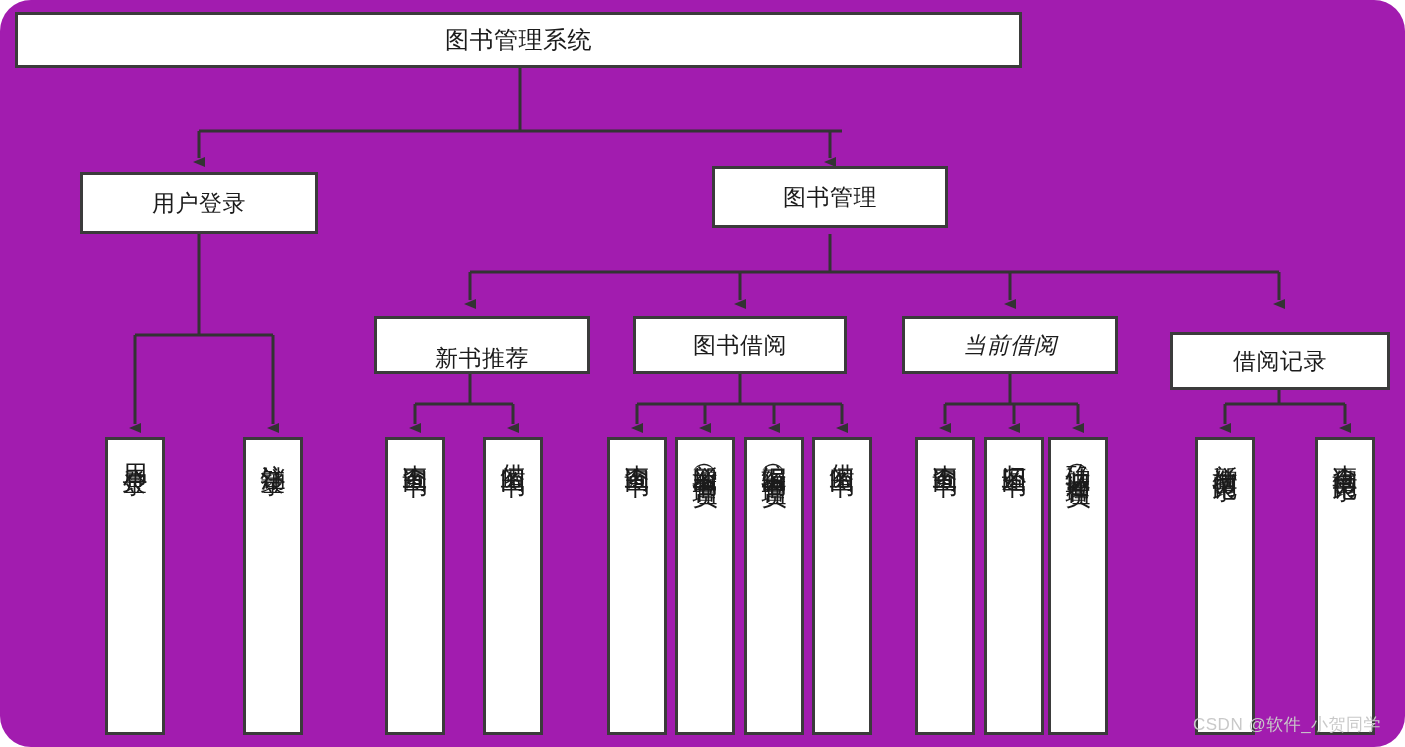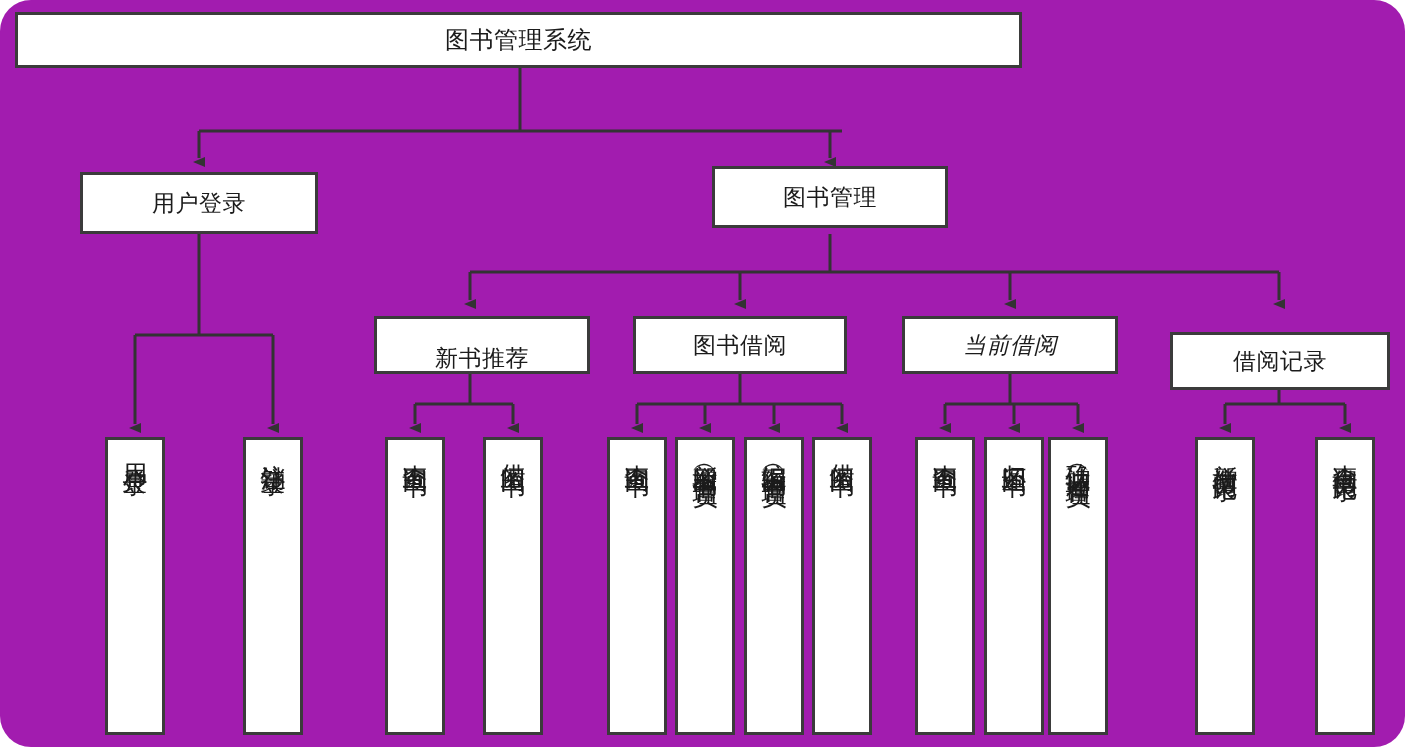--- a/index.html
+++ b/index.html
@@ -184,14 +184,15 @@
     <span class="node-label">确认归还（管理员）</span>
   </div>
 
   <div class="node vert" style="left:1195px; top:437px; width:60px; height:298px;">
     <span class="node-label">新增借阅记录</span>
   </div>
   <div class="node vert" style="left:1315px; top:437px; width:60px; height:298px;">
     <span class="node-label">查询借阅记录</span>
   </div>
 
+  <div class="watermark" style="left:1193px; top:713px;">CSDN @软件_小贺同学</div>
 
 </div>
 
 </body></html>

